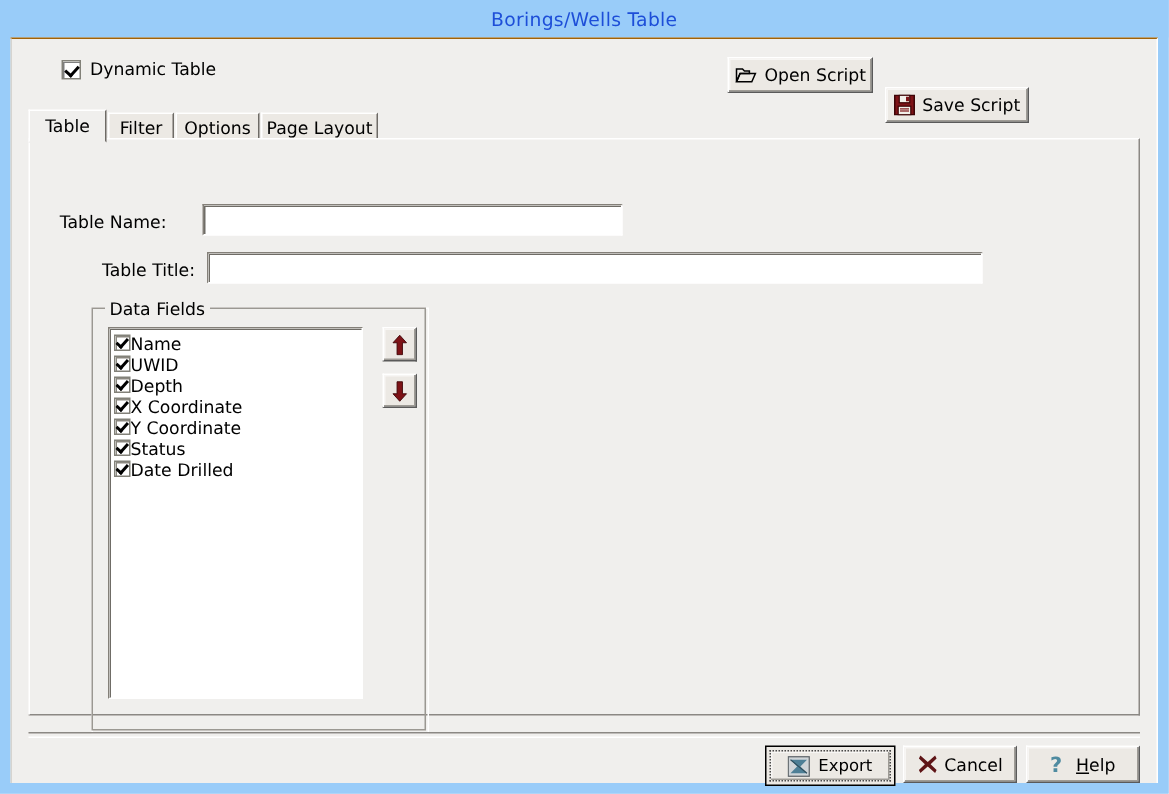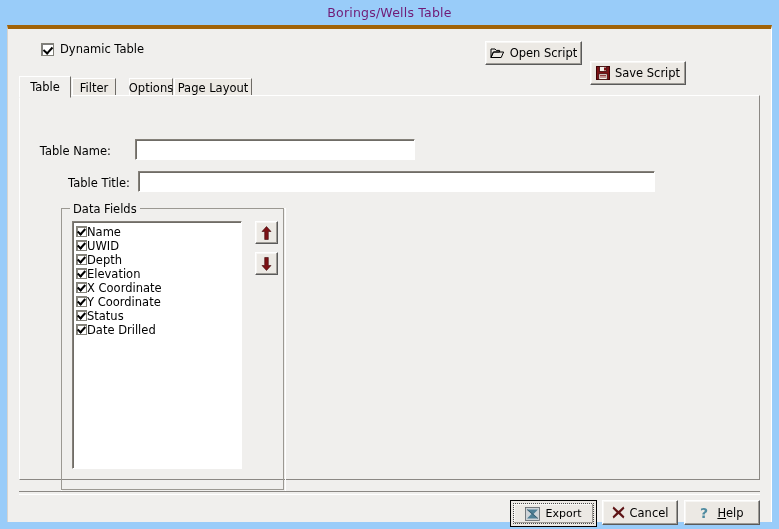--- a/index.html
+++ b/index.html
@@ -15,27 +15,27 @@
     background:#99ccf9;
     box-sizing:border-box;
   }
   
   .titlebar{
     position:absolute;left:0;top:0;width:779px;height:25px;
     background:#99ccf9;
     display:flex;align-items:center;justify-content:center;
   }
   .titlebar-text{
-    font-size:12.5px;color:#701a75;letter-spacing:.2px;
+    font-size:12.5px;color:#1d4ed8;letter-spacing:.2px;
   }
   
   .client{
     position:absolute;left:7px;top:25px;width:765px;height:497px;
     background:#f0efed;
-    border-top:4px solid #a16207;
+    border-top:1px solid #a16207;
     border-left:1px solid #d6d4d0;
     border-right:1px solid #ffffff;
     box-sizing:border-box;
   }
   
   .dynamic-row{position:absolute;left:33px;top:13px;display:flex;align-items:center;gap:6px;}
   .chk{
     width:13px;height:13px;background:#fff;
     border:1px solid #828179;
     box-shadow:inset 1px 1px 0 #7f7f7f, inset -1px -1px 0 #ffffff;
@@ -203,21 +203,21 @@
       <span>Save Script</span>
     </div>
 
     <div class="tabstrip">
       <div class="tab active" style="left:0px;width:52px;">
         <span>Table</span>
       </div>
       <div class="tab" style="left:53px;width:44px;">
         <span>Filter</span>
       </div>
-      <div class="tab" style="left:110px;width:44px;">
+      <div class="tab" style="left:98px;width:56px;">
         <span>Options</span>
       </div>
       <div class="tab" style="left:155px;width:78px;">
         <span>Page Layout</span>
       </div>
     </div>
 
     <div class="tabpage">
 
       <span class="field-label" id="table-name-label">Table Name:</span>
@@ -234,24 +234,20 @@
             <span class="chk checked"></span>
             <span class="list-item-label">Name</span>
           </div>
           <div class="list-item">
             <span class="chk checked"></span>
             <span class="list-item-label">UWID</span>
           </div>
           <div class="list-item">
             <span class="chk checked"></span>
             <span class="list-item-label">Depth</span>
-          </div>
-          <div class="list-item">
-            <span class="chk checked"></span>
-            <span class="list-item-label">Elevation</span>
           </div>
           <div class="list-item">
             <span class="chk checked"></span>
             <span class="list-item-label">X Coordinate</span>
           </div>
           <div class="list-item">
             <span class="chk checked"></span>
             <span class="list-item-label">Y Coordinate</span>
           </div>
           <div class="list-item">

